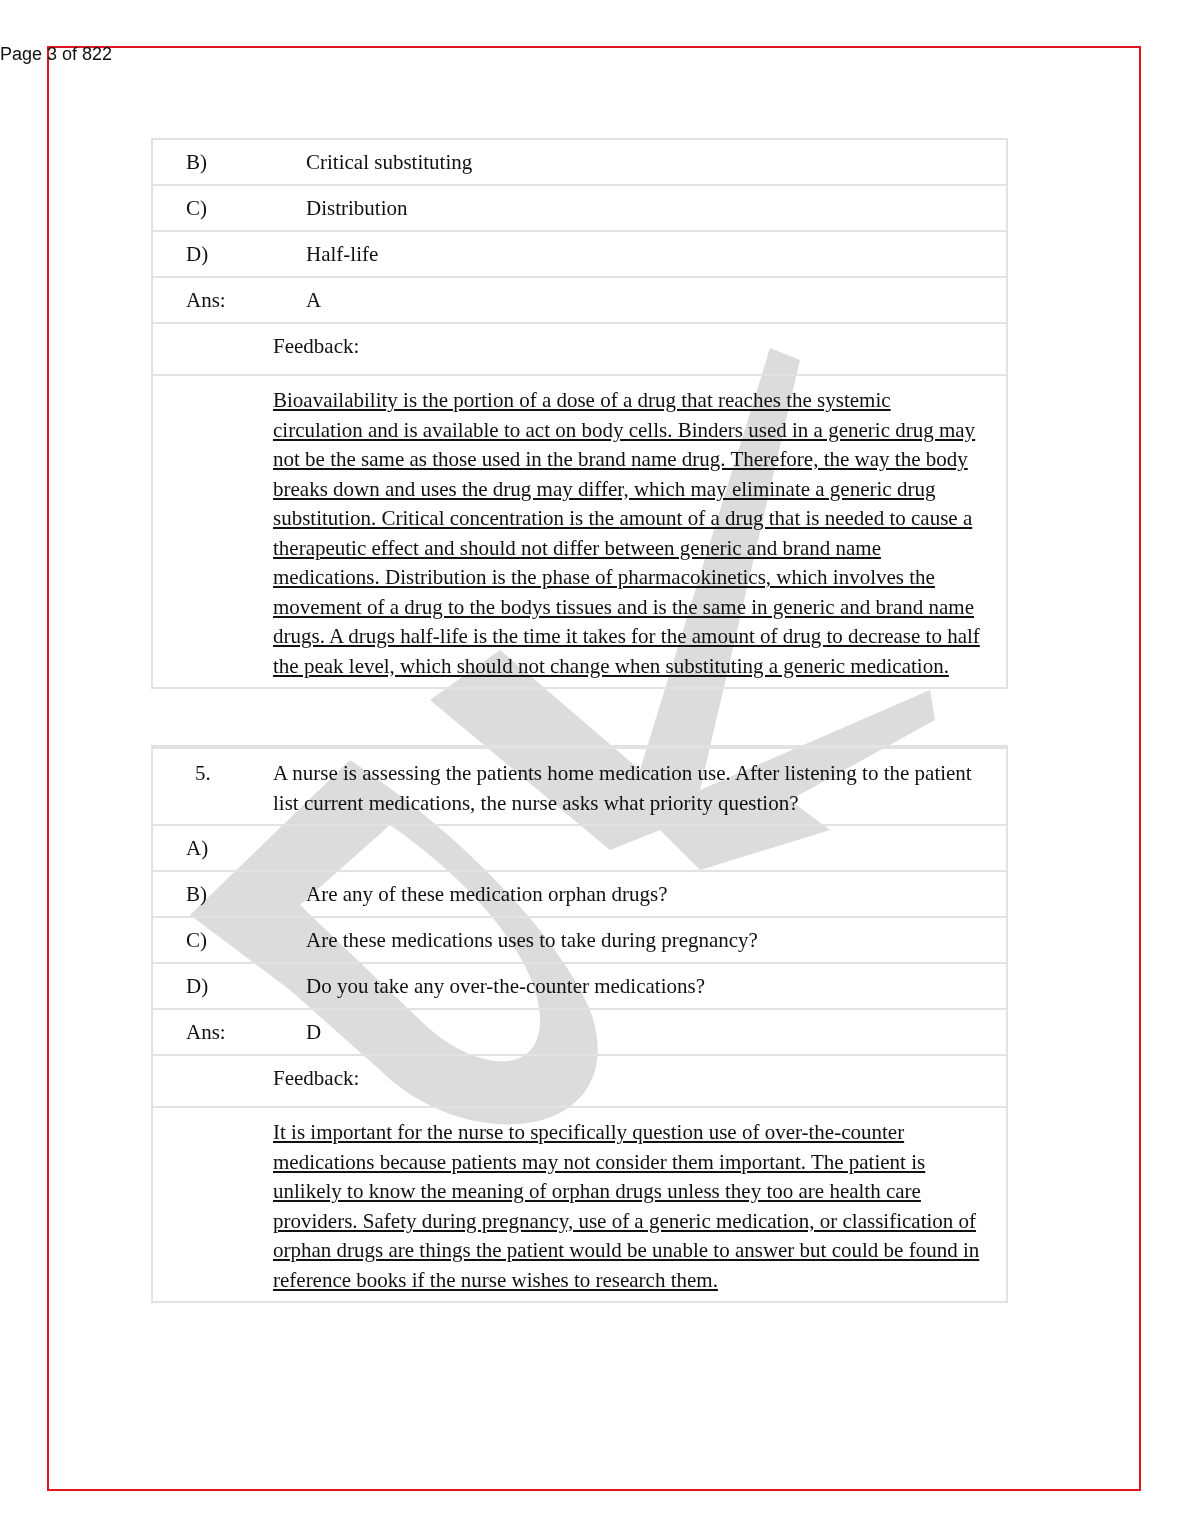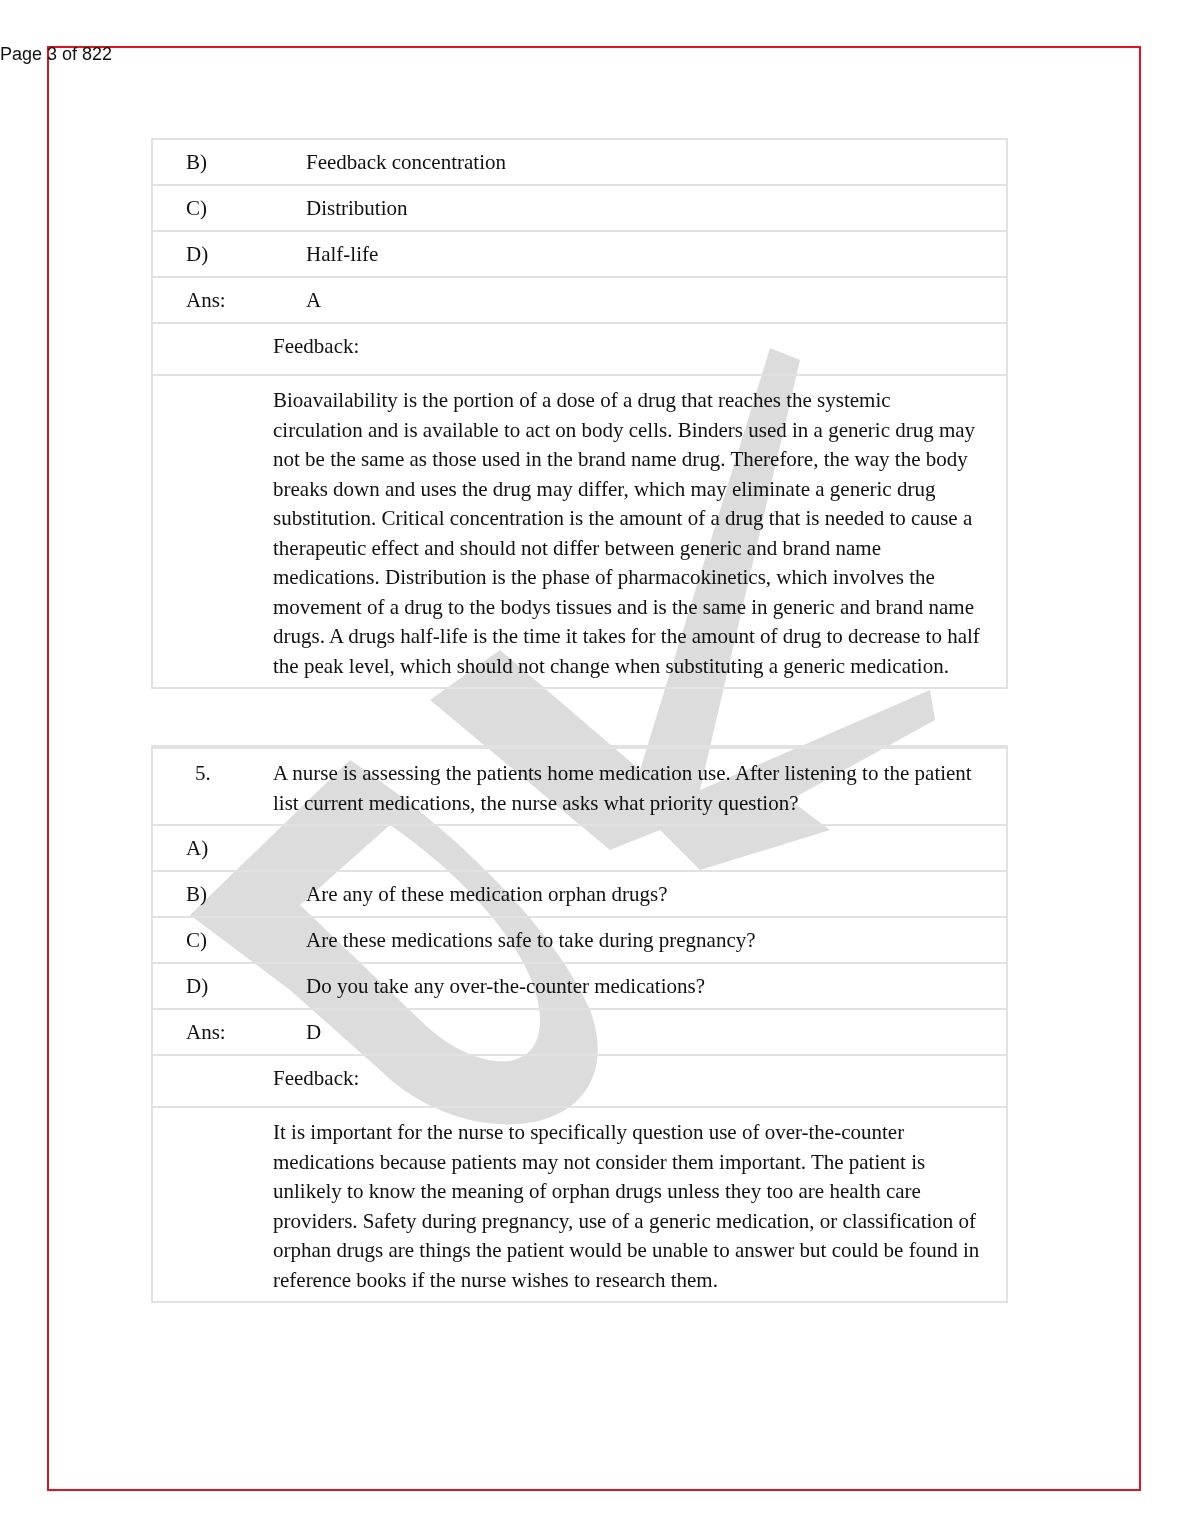--- a/index.html
+++ b/index.html
@@ -2,21 +2,21 @@
 <html><head>
 <meta charset="utf-8">
 <style>
   html, body { margin:0; padding:0; background:#fff; }
   body { width:1190px; height:1540px; position:relative; overflow:hidden; font-family:"Liberation Serif", serif; color:#111; }
   .frame { position:absolute; left:47px; top:46px; width:1094px; height:1445px; border:2px solid #e0141e; box-sizing:border-box; }
   .page-num { position:absolute; top:44px; left:0; width:1190px; font-family:"Liberation Sans", sans-serif; font-size:18px; color:#111; }
   .watermark { position:absolute; left:0; top:0; width:1190px; height:1540px; pointer-events:none; }
   .tbl { position:absolute; left:151px; width:857px; border:2px solid #e2e2e2; box-sizing:border-box; background:transparent; }
   .row { position:relative; border-bottom:2px solid #e2e2e2; font-size:21px; line-height:29.5px; }
-  .row:last-child { border-bottom:none; }
+  .row:last-child { border-bottom:none;text-decoration:underline; }
   .lbl { position:absolute; left:33px; }
   .val { margin-left:153px; }
   .wide { margin-left:120px; padding-right:24px; }
   .r46 { height:44px; padding-top:8px; box-sizing:border-box; }
 </style>
 </head>
 <body>
 
 <svg class="watermark" viewBox="0 0 1190 1540">
   <g fill="#dcdcdc">
@@ -24,21 +24,21 @@
     <path d="M430,700 L500,650 L640,770 L770,348 L800,360 L700,790 L930,690 L935,720 L790,800 L830,830 L700,870 L660,830 L610,850 Z"></path>
   </g>
 </svg>
 
 <div class="frame"></div>
 <div class="page-num">Page 3 of 822</div>
 
 <div class="tbl" style="top:138px;">
   <div class="row r46" style="height:46px;">
     <span class="lbl">B)</span>
-    <div class="val">Feedback concentration</div>
+    <div class="val">Critical substituting</div>
   </div>
   <div class="row r46" style="height:46px;">
     <span class="lbl">C)</span>
     <div class="val">Distribution</div>
   </div>
   <div class="row r46" style="height:46px;">
     <span class="lbl">D)</span>
     <div class="val">Half-life</div>
   </div>
   <div class="row r46" style="height:46px;">
@@ -60,21 +60,21 @@
   </div>
   <div class="row r46" style="height:46px;">
     <span class="lbl">A)</span>
   </div>
   <div class="row r46" style="height:46px;">
     <span class="lbl">B)</span>
     <div class="val">Are any of these medication orphan drugs?</div>
   </div>
   <div class="row r46" style="height:46px;">
     <span class="lbl">C)</span>
-    <div class="val">Are these medications safe to take during pregnancy?</div>
+    <div class="val">Are these medications uses to take during pregnancy?</div>
   </div>
   <div class="row r46" style="height:46px;">
     <span class="lbl">D)</span>
     <div class="val">Do you take any over-the-counter medications?</div>
   </div>
   <div class="row r46" style="height:46px;">
     <span class="lbl">Ans:</span>
     <div class="val">D</div>
   </div>
   <div class="row r46" style="height:52px;">

